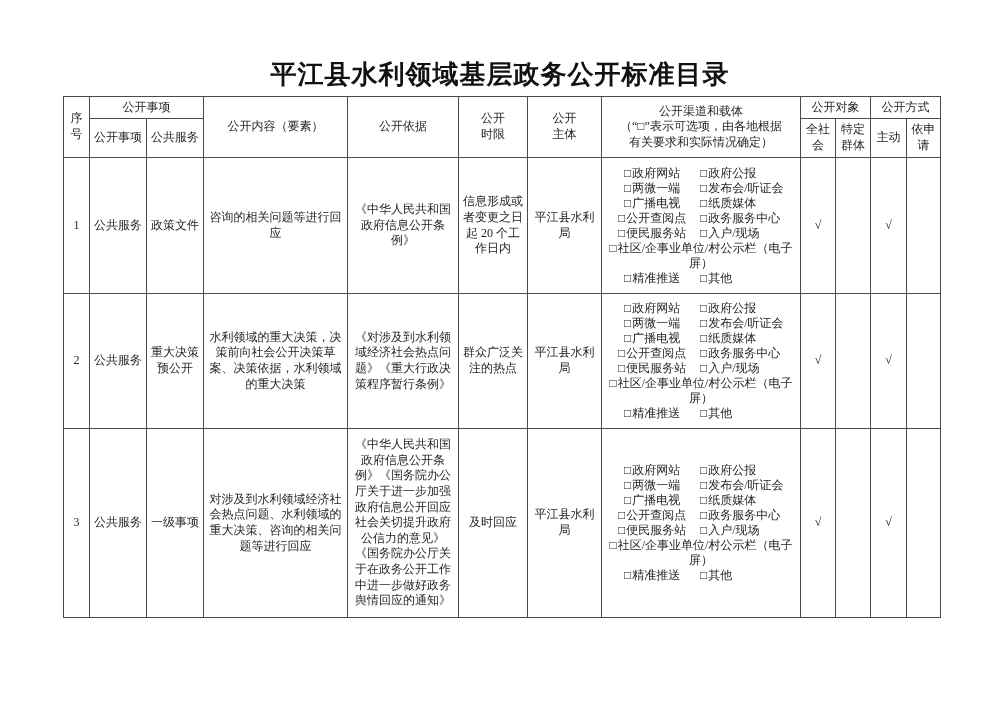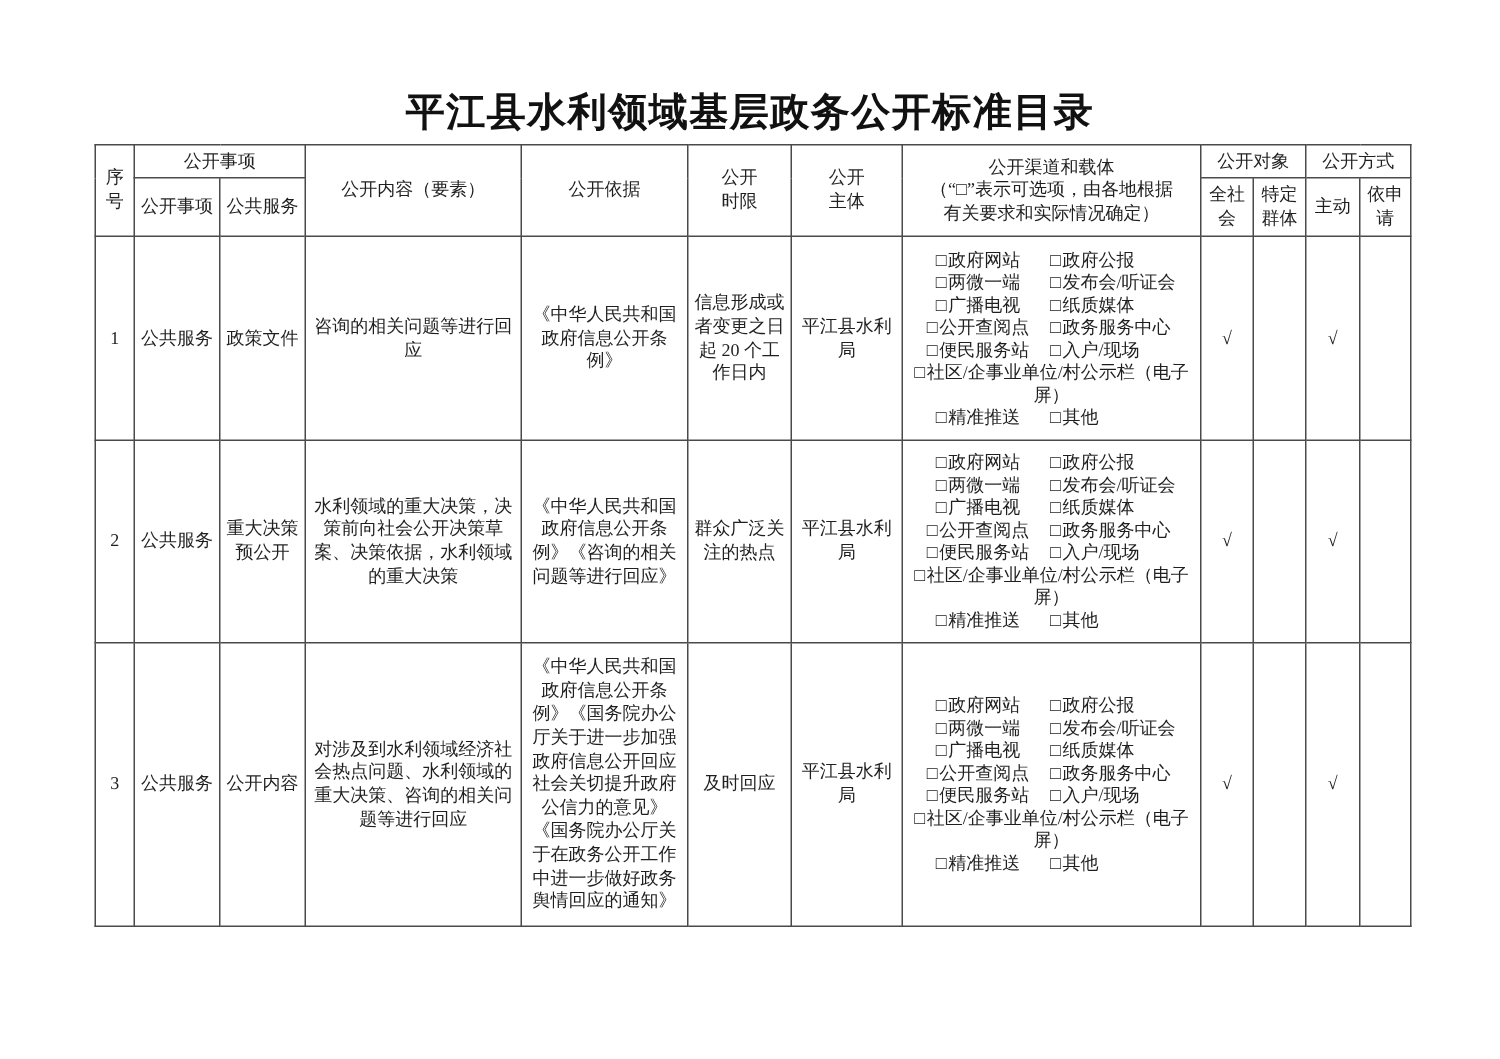--- a/index.html
+++ b/index.html
@@ -121,21 +121,21 @@
         <td class="chk"></td>
         <td class="chk">√</td>
         <td class="chk"></td>
       </tr>
 
       <tr style="height:135px">
         <td>2</td>
         <td>公共服务</td>
         <td>重大决策预公开</td>
         <td class="j">水利领域的重大决策，决策前向社会公开决策草案、决策依据，水利领域的重大决策</td>
-        <td class="j">《中华人民共和国政府信息公开条例》《咨询的相关问题等进行回应》</td>
+        <td class="j">《对涉及到水利领域经济社会热点问题》《重大行政决策程序暂行条例》</td>
         <td class="j">群众广泛关注的热点</td>
         <td class="l">平江县水利局</td>
         <td class="ch">
             <div class="ch-line">
               <span class="ch-item"><span class="box">□</span><span>政府网站</span></span>
               <span class="ch-item"><span class="box">□</span><span>政府公报</span></span>
             </div>
             <div class="ch-line">
               <span class="ch-item"><span class="box">□</span><span>两微一端</span></span>
               <span class="ch-item"><span class="box">□</span><span>发布会/听证会</span></span>
@@ -160,21 +160,21 @@
           </td>
         <td class="chk">√</td>
         <td class="chk"></td>
         <td class="chk">√</td>
         <td class="chk"></td>
       </tr>
 
       <tr style="height:189px">
         <td>3</td>
         <td>公共服务</td>
-        <td>公开内容</td>
+        <td>一级事项</td>
         <td class="j">对涉及到水利领域经济社会热点问题、水利领域的重大决策、咨询的相关问题等进行回应</td>
         <td class="j">《中华人民共和国政府信息公开条例》《国务院办公厅关于进一步加强政府信息公开回应社会关切提升政府公信力的意见》《国务院办公厅关于在政务公开工作中进一步做好政务舆情回应的通知》</td>
         <td class="j">及时回应</td>
         <td class="l">平江县水利局</td>
         <td class="ch">
             <div class="ch-line">
               <span class="ch-item"><span class="box">□</span><span>政府网站</span></span>
               <span class="ch-item"><span class="box">□</span><span>政府公报</span></span>
             </div>
             <div class="ch-line">

